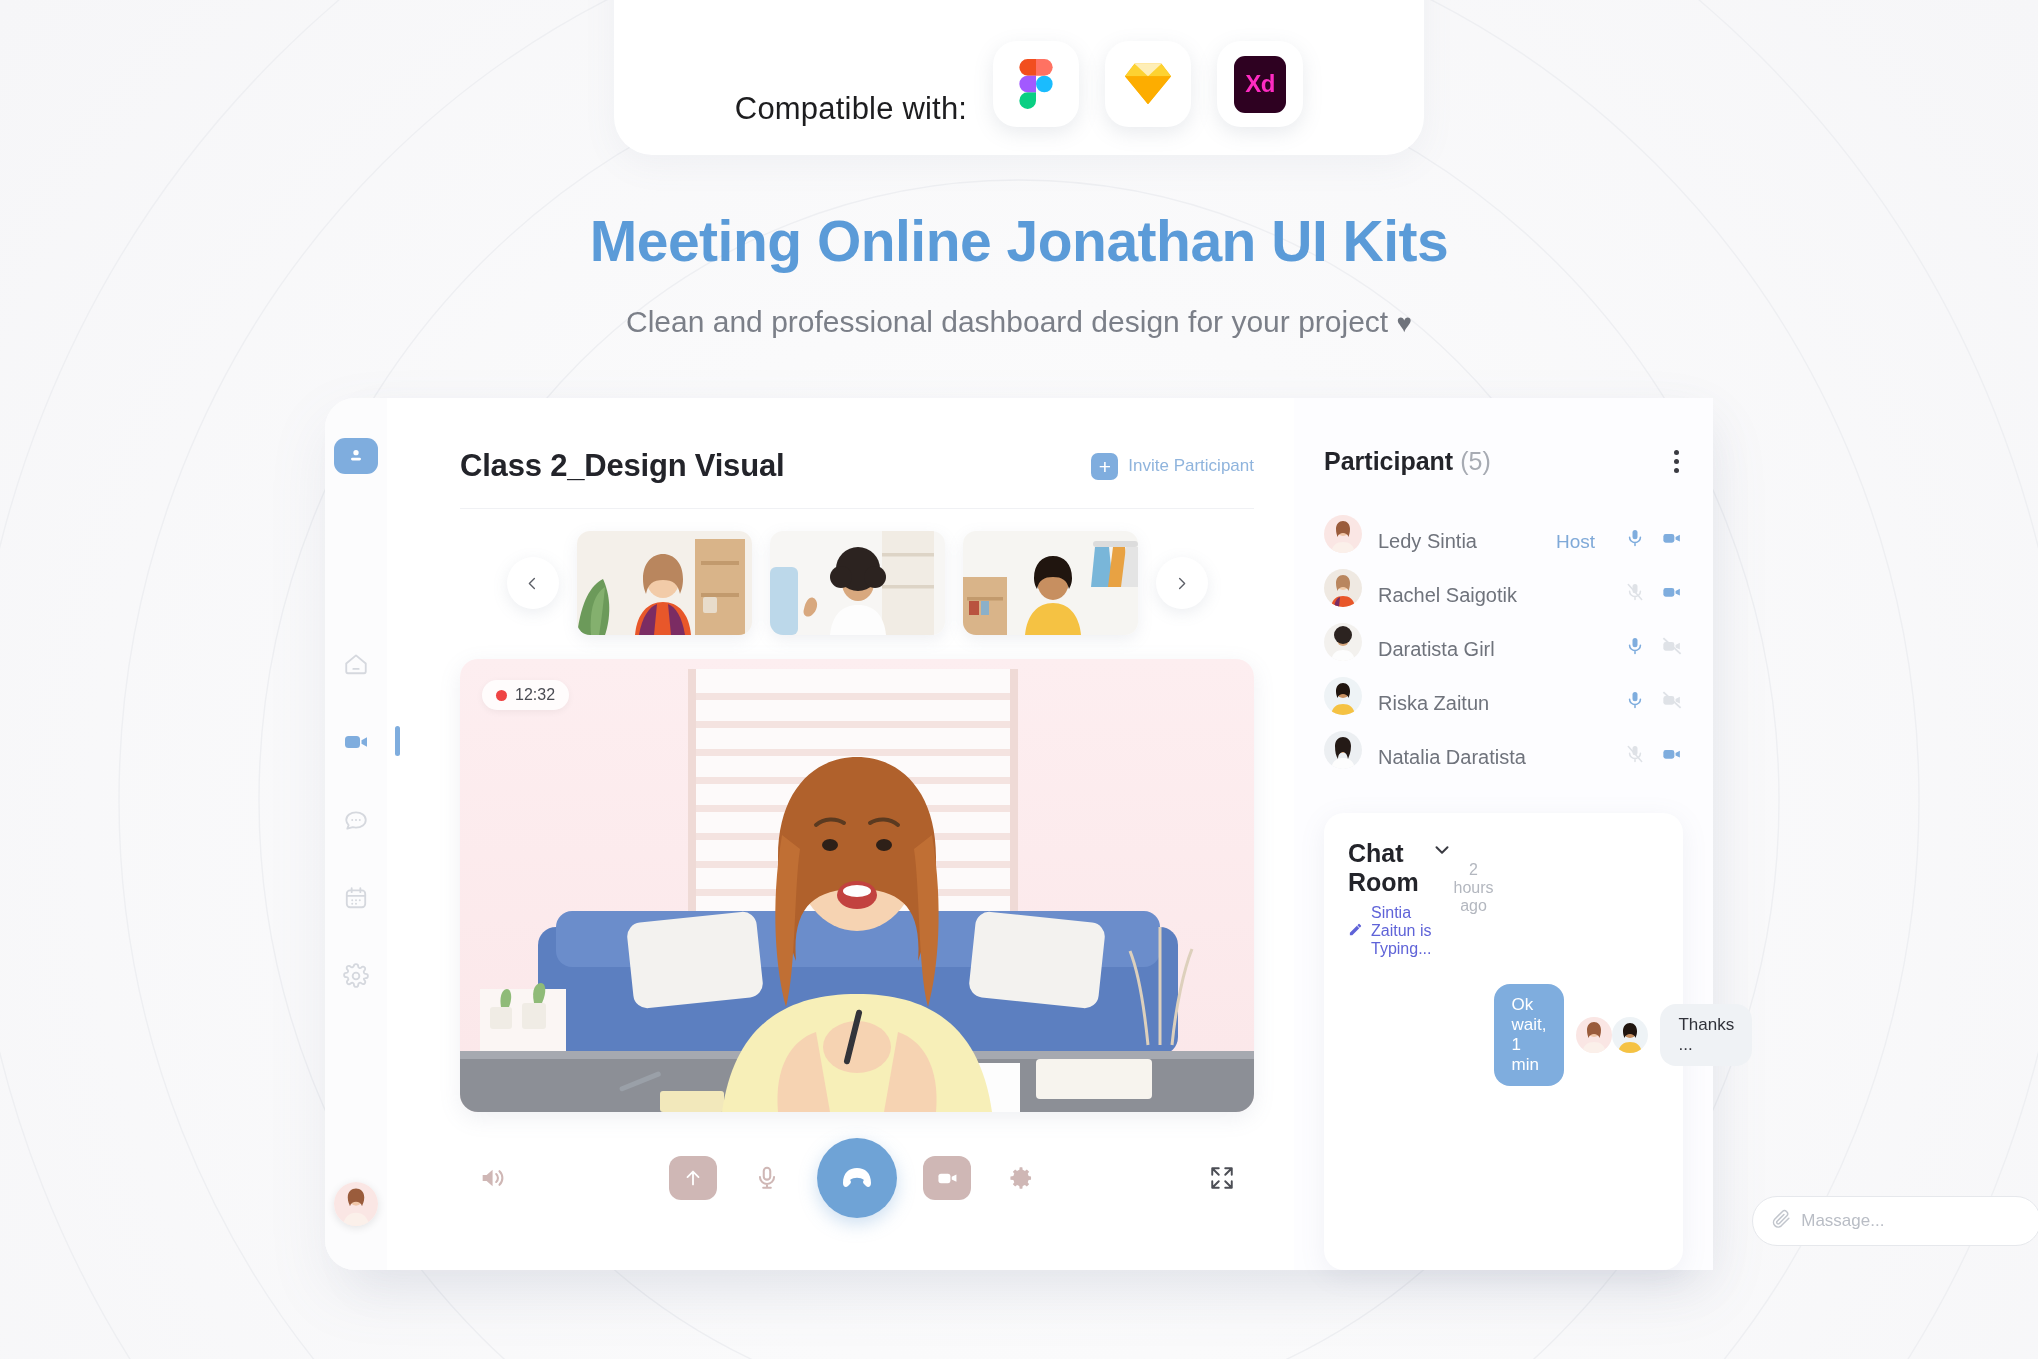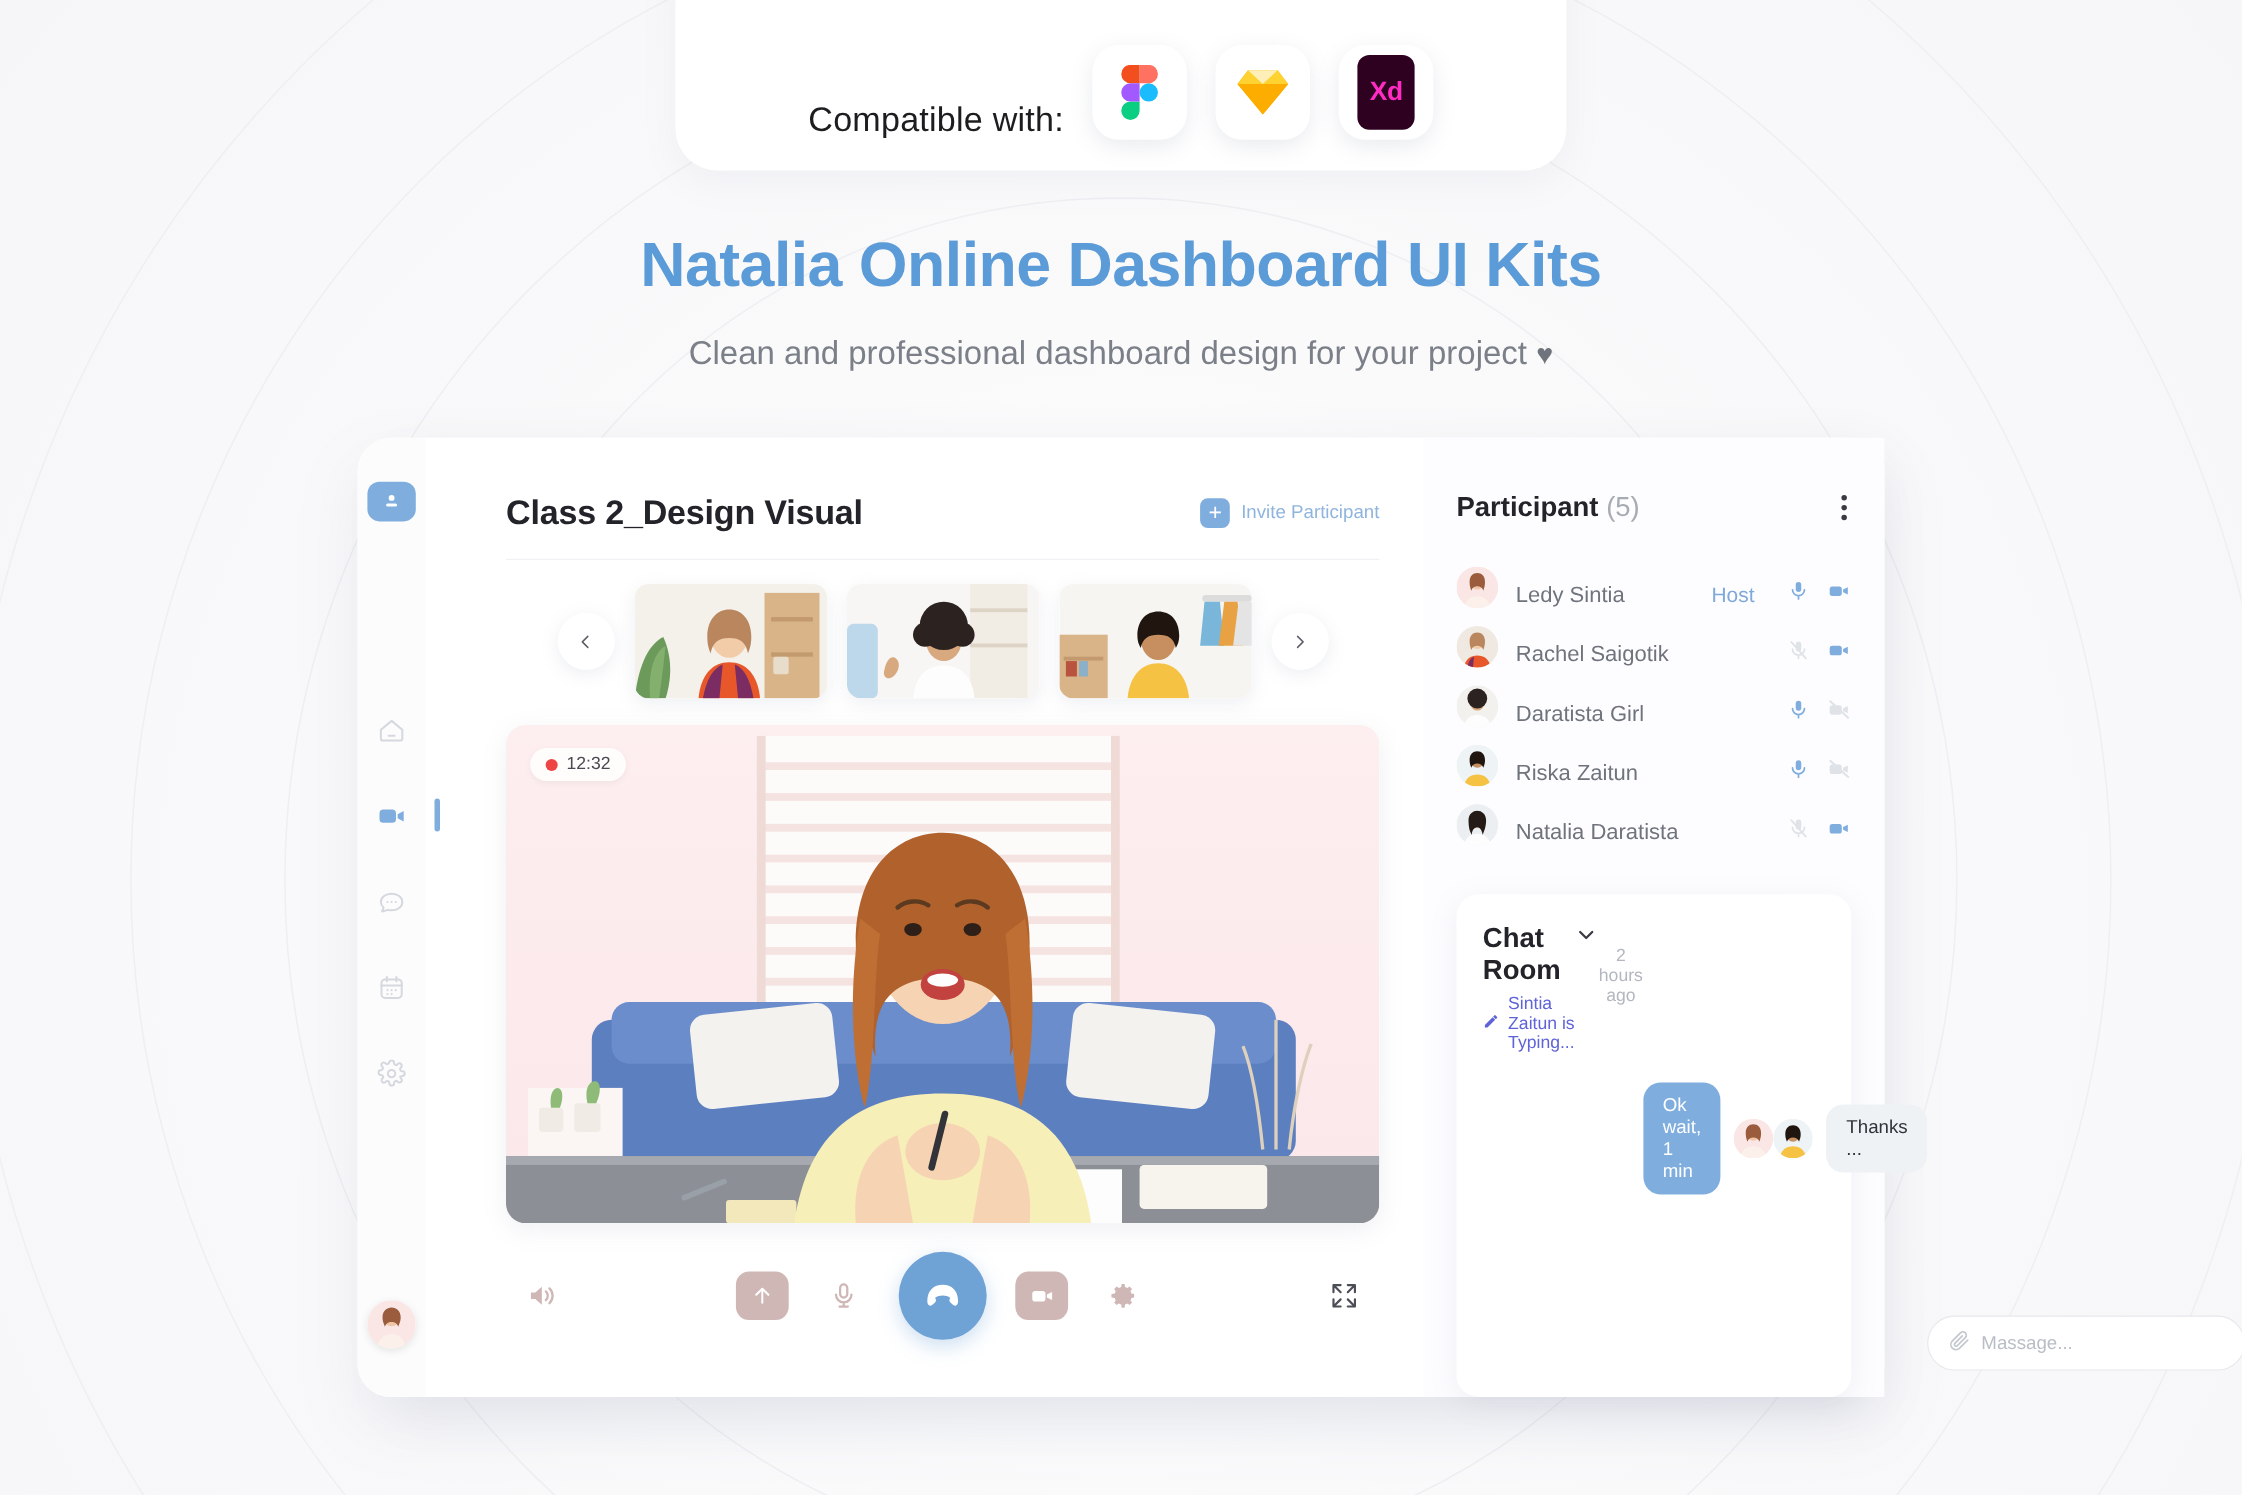--- a/index.html
+++ b/index.html
@@ -27,21 +27,21 @@
     display: flex; align-items: flex-end; justify-content: center;
     padding-bottom: 28px; gap: 26px;
   }
   .compat-label { font-size: 31px; color: #1d1d1f; letter-spacing: .2px; }
   .logo-chip {
     width: 86px; height: 86px; border-radius: 24px; background: #fff;
     box-shadow: 0 6px 20px rgba(120,130,150,.16);
     display: flex; align-items: center; justify-content: center;
   }
   .xd-badge {
-    width: 52px; height: 68px; border-radius: 11px;
+    width: 52px; height: 57px; border-radius: 11px;
     background: #2e0121; display: flex; align-items: center; justify-content: center;
     color: #ff2bc2; font-size: 24px; font-weight: bold; letter-spacing: -.5px;
   }
 
   
   .headline {
     position: absolute; top: 208px; left: 0; right: 0; text-align: center;
     font-size: 57px; font-weight: bold; color: #5b9bd8; letter-spacing: -.5px;
   }
   .subhead {
@@ -259,21 +259,21 @@
         <path d="M1 15h48L25 44z" fill="#fdad00"></path>
         <path d="M11 2 25 15 39 2z" fill="#feeeb7"></path>
       </svg>
     </div>
 
     <div class="logo-chip">
       <div class="xd-badge">Xd</div>
     </div>
   </div>
 
-  <div class="headline">Natalia Online Dashboard UI Kits</div>
+  <div class="headline">Meeting Online Jonathan UI Kits</div>
   <div class="subhead">
     <span>Clean and professional dashboard design for your project</span>
     <span class="hrt">♥</span>
   </div>
 
   <div class="shell"></div>
   <div class="inner-card"></div>
 
   <div class="sidebar">
     <div class="side-logo">

